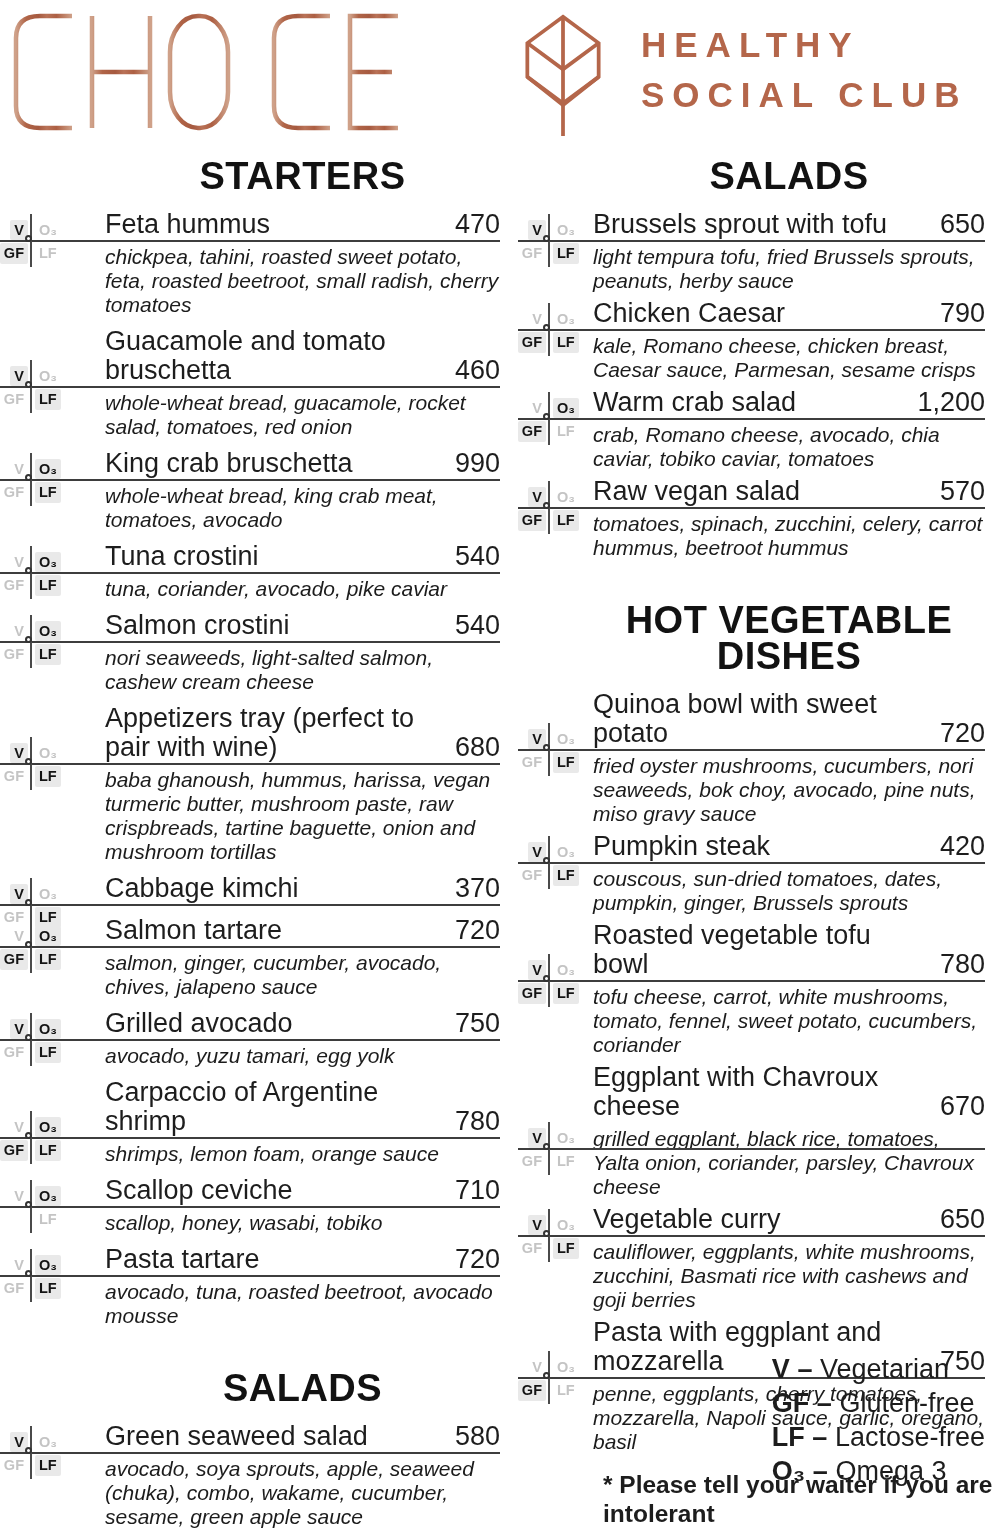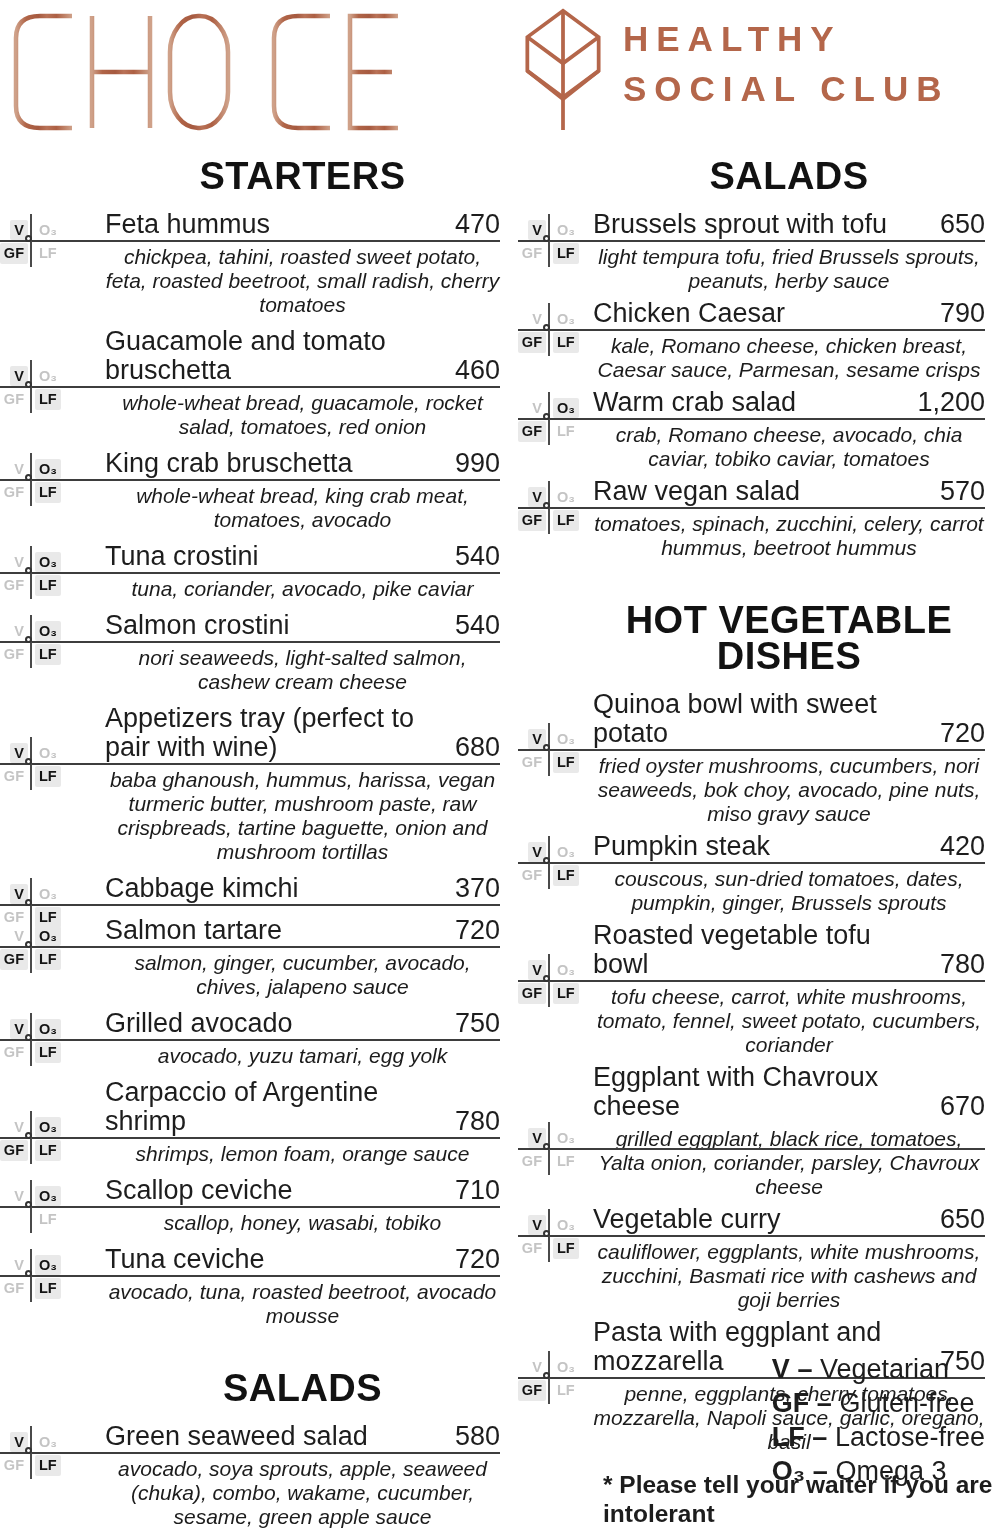--- a/index.html
+++ b/index.html
@@ -6,21 +6,21 @@
   :root { --accent:#b4664a; }
   * { box-sizing:border-box; }
   html,body { margin:0; padding:0; }
   body {
     width:1000px; height:1532px; position:relative; overflow:hidden;
     background:#ffffff; color:#1d1d1d;
     font-family:"Liberation Sans", sans-serif;
   }
   
   .brand-logo { position:absolute; left:8px; top:8px; }
-  .club { position:absolute; left:515px; top:4px; display:flex; gap:12px; }
+  .club { position:absolute; left:515px; top:10px; display:flex; gap:30px; }
   .leaf { margin-top:4px; }
   .club-text { padding-top:10px; color:var(--accent); font-weight:700;
                font-size:35px; letter-spacing:8px; line-height:50px; white-space:nowrap; }
   
   .col { position:absolute; top:158px; }
   .col-left  { left:0;     width:500px; --indent:105px; }
   .col-right { left:518px; width:467px; --indent:75px;  }
   .heading {
     margin:0 0 16px var(--indent); text-align:center;
     font-size:38px; font-weight:700; letter-spacing:0.5px; line-height:36px;
@@ -28,21 +28,21 @@
   }
   .section + .section .heading { margin-top:42px; }
   .item { position:relative; margin:0 0 10px var(--indent); }
   .col-right .item { margin-bottom:6px; }
   .title-row { display:flex; align-items:flex-end; gap:28px; margin-bottom:1px; }
   .name { margin:0; flex:1 1 auto; font-size:27px; font-weight:400; line-height:29px; }
   .price { white-space:nowrap; font-size:27px; line-height:29px;text-align:right; }
   .rule { position:relative; height:0; border-top:2.8px solid #3d3d3d;
           margin-left:calc(-1 * var(--indent)); }
   .rule.low-rule { transform:translateY(26px); }
-  .desc { margin:3px 0 0; font-style:italic; font-size:21px; line-height:24px; color:#1c1c1c;text-align:center; }
+  .desc { margin:3px 0 0; font-style:italic; font-size:21px; line-height:24px; color:#1c1c1c; }
   
   .badges { position:absolute; left:0; top:-28px; width:72px; height:53px;
             display:grid; grid-template-columns:31px 41px; grid-auto-rows:26px; }
   .b { font-size:14.5px; font-weight:700; line-height:1; padding:3px 4px; border-radius:2px;
        align-self:end; }
   .b:nth-child(1), .b:nth-child(3) { justify-self:end; margin-right:3px; }
   .b:nth-child(2), .b:nth-child(4) { justify-self:start; margin-left:4px; }
   .b:nth-child(3), .b:nth-child(4) { align-self:start; margin-top:3px; }
   .b.on  { background:#e9e9e9; color:#141414; }
   .b.off { background:transparent; color:#c4c4c4; }
@@ -284,21 +284,21 @@
         <span class="b none">GF</span>
         <span class="b off">LF</span>
         <span class="vline"></span>
         <span class="node"></span>
       </span>
     </div>
     <p class="desc">scallop, honey, wasabi, tobiko</p>
   </article>
         <article class="item">
     <div class="title-row">
-      <h3 class="name">Tuna ceviche</h3>
+      <h3 class="name">Pasta tartare</h3>
       <span class="price">720</span>
     </div>
     <div class="rule">
       <span class="badges">
         <span class="b off">V</span>
         <span class="b on">O₃</span>
         <span class="b off">GF</span>
         <span class="b on">LF</span>
         <span class="vline"></span>
         <span class="node"></span>

